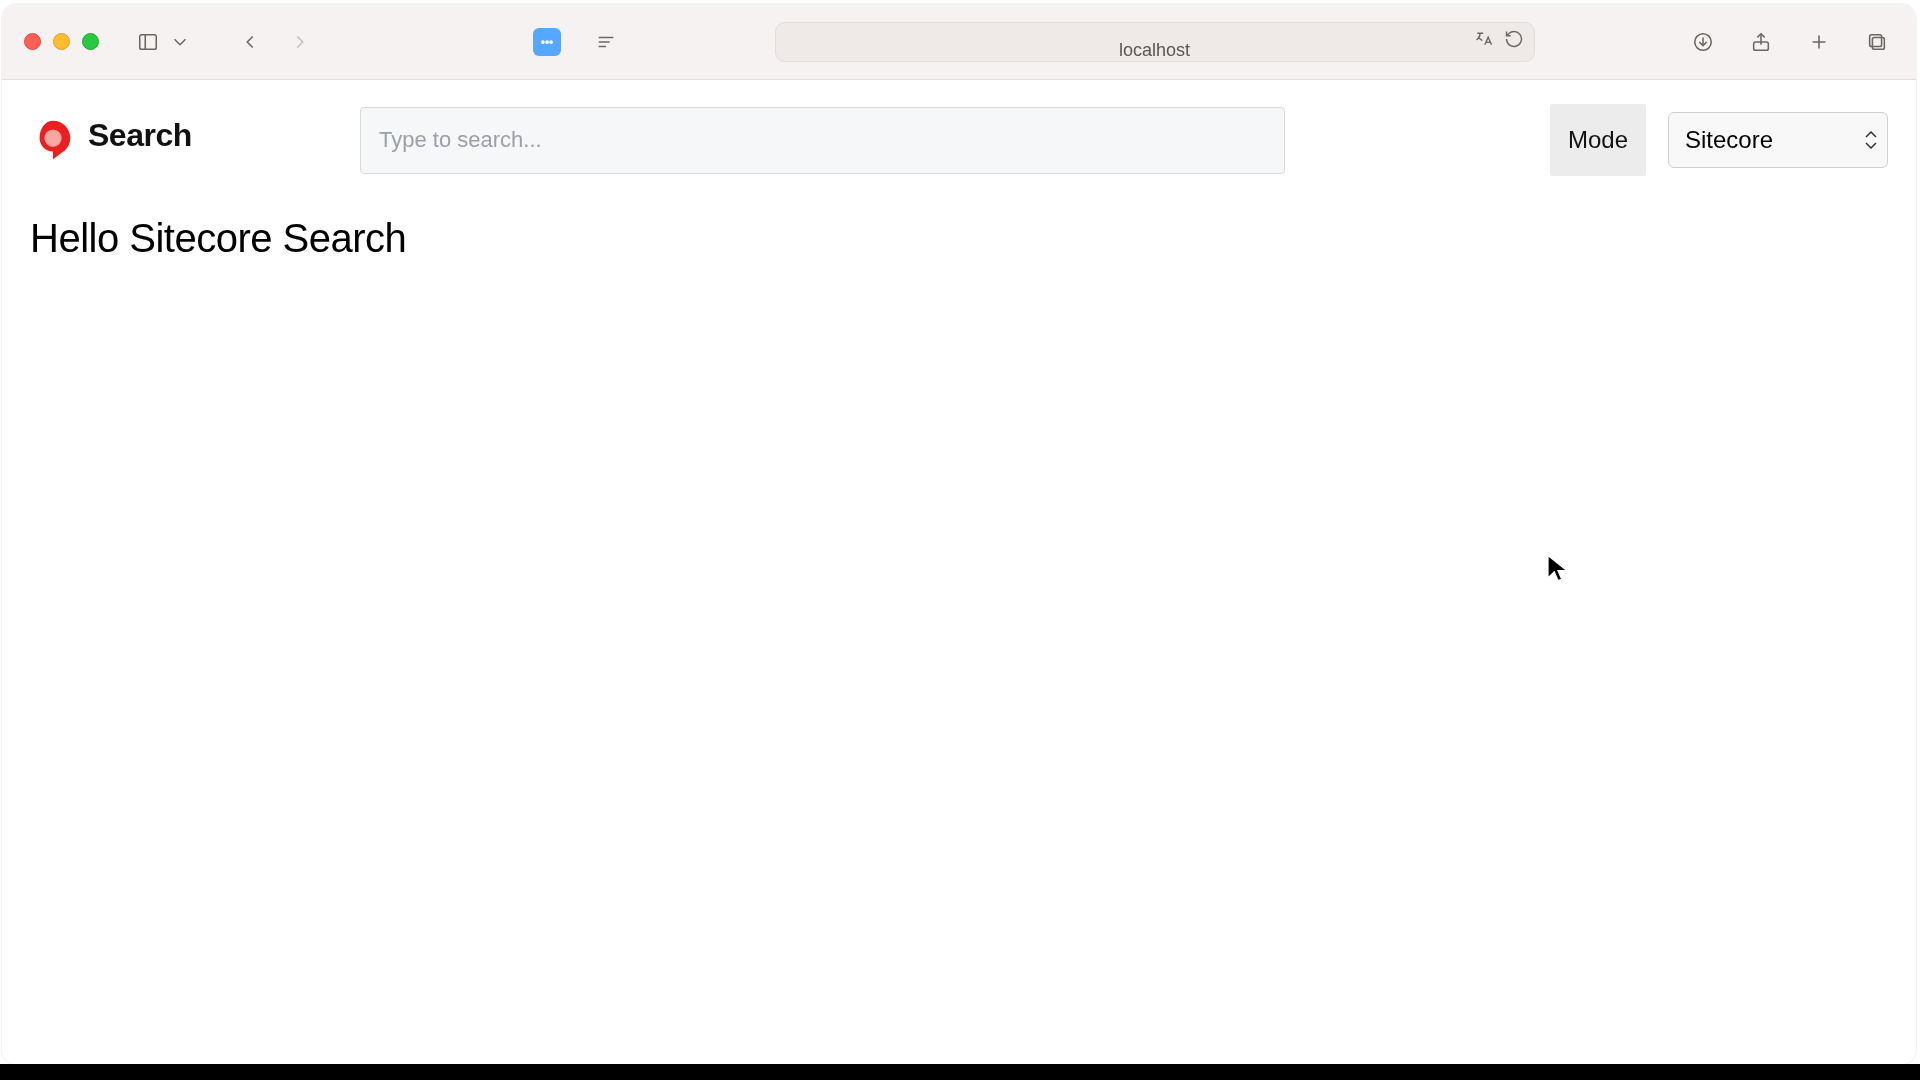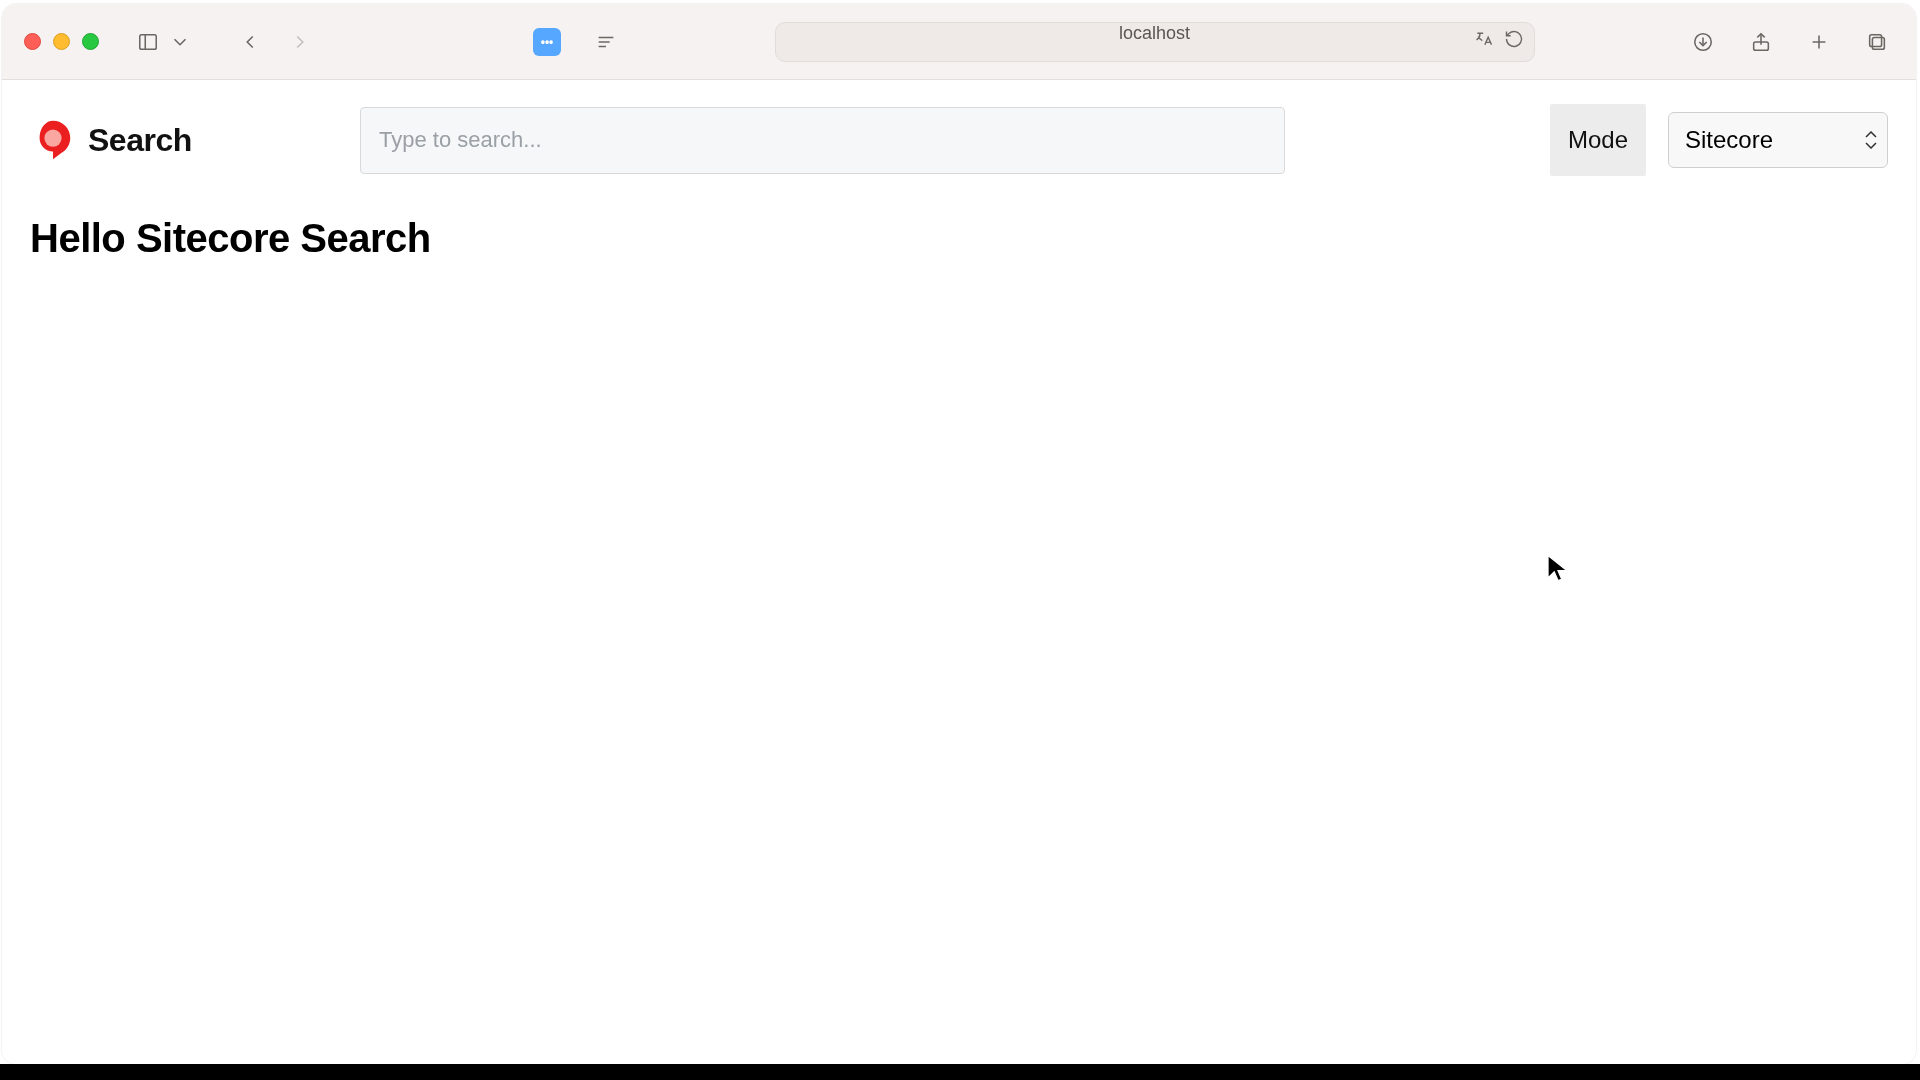--- a/index.html
+++ b/index.html
@@ -45,39 +45,39 @@
     color:#fff; font-size:12px; font-weight:700;
     margin-right:10px;
   }
 
   .addr-wrap { flex:1; display:flex; align-items:center; justify-content:center; gap:14px; }
   .addr-bar {
     flex:1; max-width:760px; height:40px;
     background:#efeae8;
     border:1px solid #e1dcd8;
     border-radius:10px;
-    display:flex; align-items:flex-start; justify-content:center;
+    display:flex; align-items:flex-end; justify-content:center;
     position:relative;
     color:#5a5653; font-size:18px;
   }
   .addr-left-icon, .addr-right-icons { position:absolute; top:0; bottom:0; display:flex; align-items:center; }
   .addr-right-icons { right:10px; gap:10px; }
   .addr-right-icons svg, .addr-left-icon svg { width:20px; height:20px; stroke:#6b6763; fill:none; stroke-width:1.7; }
 
   .chrome-right { display:flex; align-items:center; gap:24px; margin-left:auto; }
 
   
   .page { padding: 0; }
 
   .app-header {
     display:flex; align-items:center;
     padding: 24px 28px 18px 28px;
     gap: 20px;
   }
-  .logo-block { display:flex; align-items:center; gap:12px; min-width:310px; }
+  .logo-block { display:flex; align-items:flex-start; gap:12px; min-width:310px; }
   .logo-mark { width:46px; height:46px; position:relative; }
   .logo-text { font-size:32px; font-weight:700; color:#111; letter-spacing:-0.5px; }
 
   .search-box {
     flex:1;
     max-width: 925px;
     height:67px;
     background:#f6f7f8;
     border:1px solid #d9d9d9;
     border-radius:4px;
@@ -111,21 +111,21 @@
   }
   .lang-caret {
     position:absolute; right:10px; top:0; bottom:0;
     display:flex; flex-direction:column; justify-content:center; gap:2px;
     color:#333;
   }
   .lang-caret svg { width:12px; height:8px; }
 
   .page-heading {
     font-size:40px;
-    font-weight:700;
+    font-weight:400;
     color:#000;
     padding: 22px 28px;
     letter-spacing:-0.5px;
   }
 
   
   .cursor {
     position:absolute;
     left:1545px;
     top:553px;

